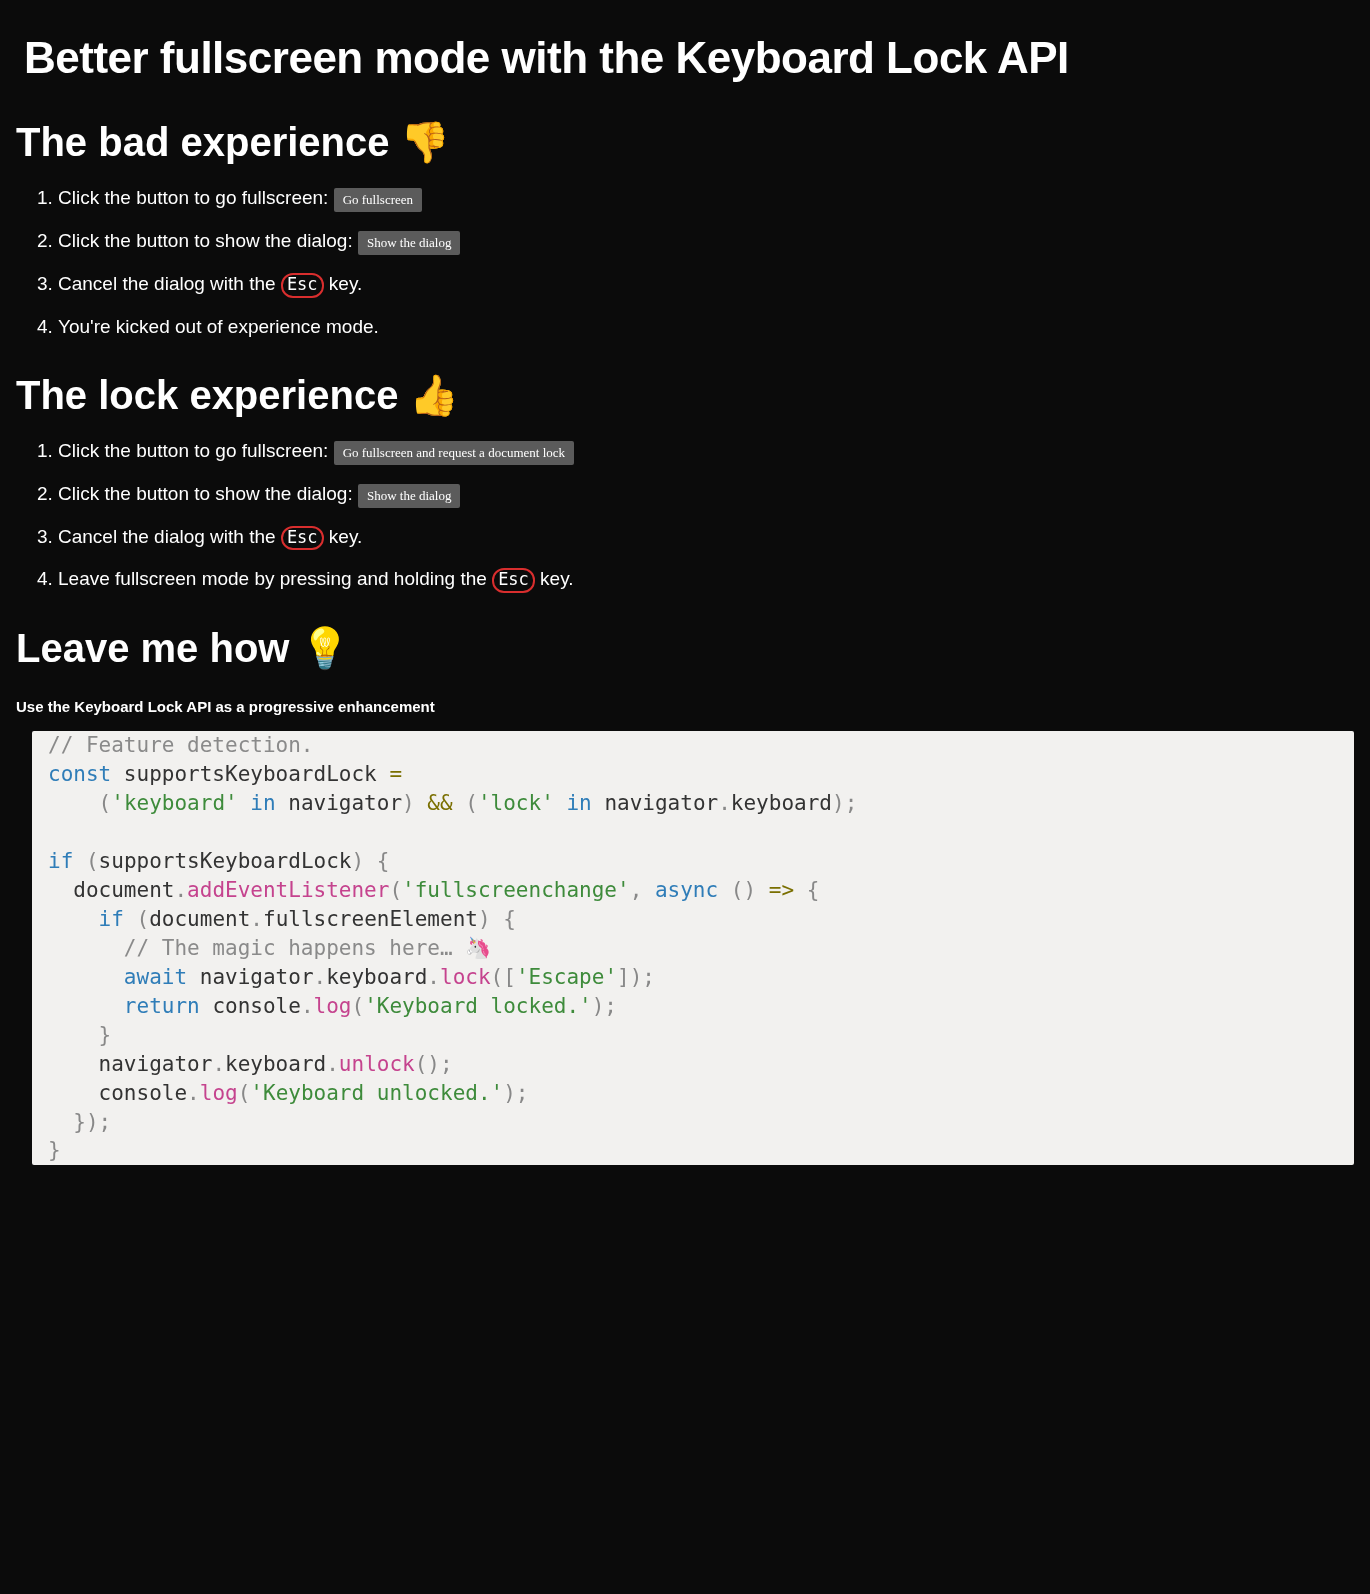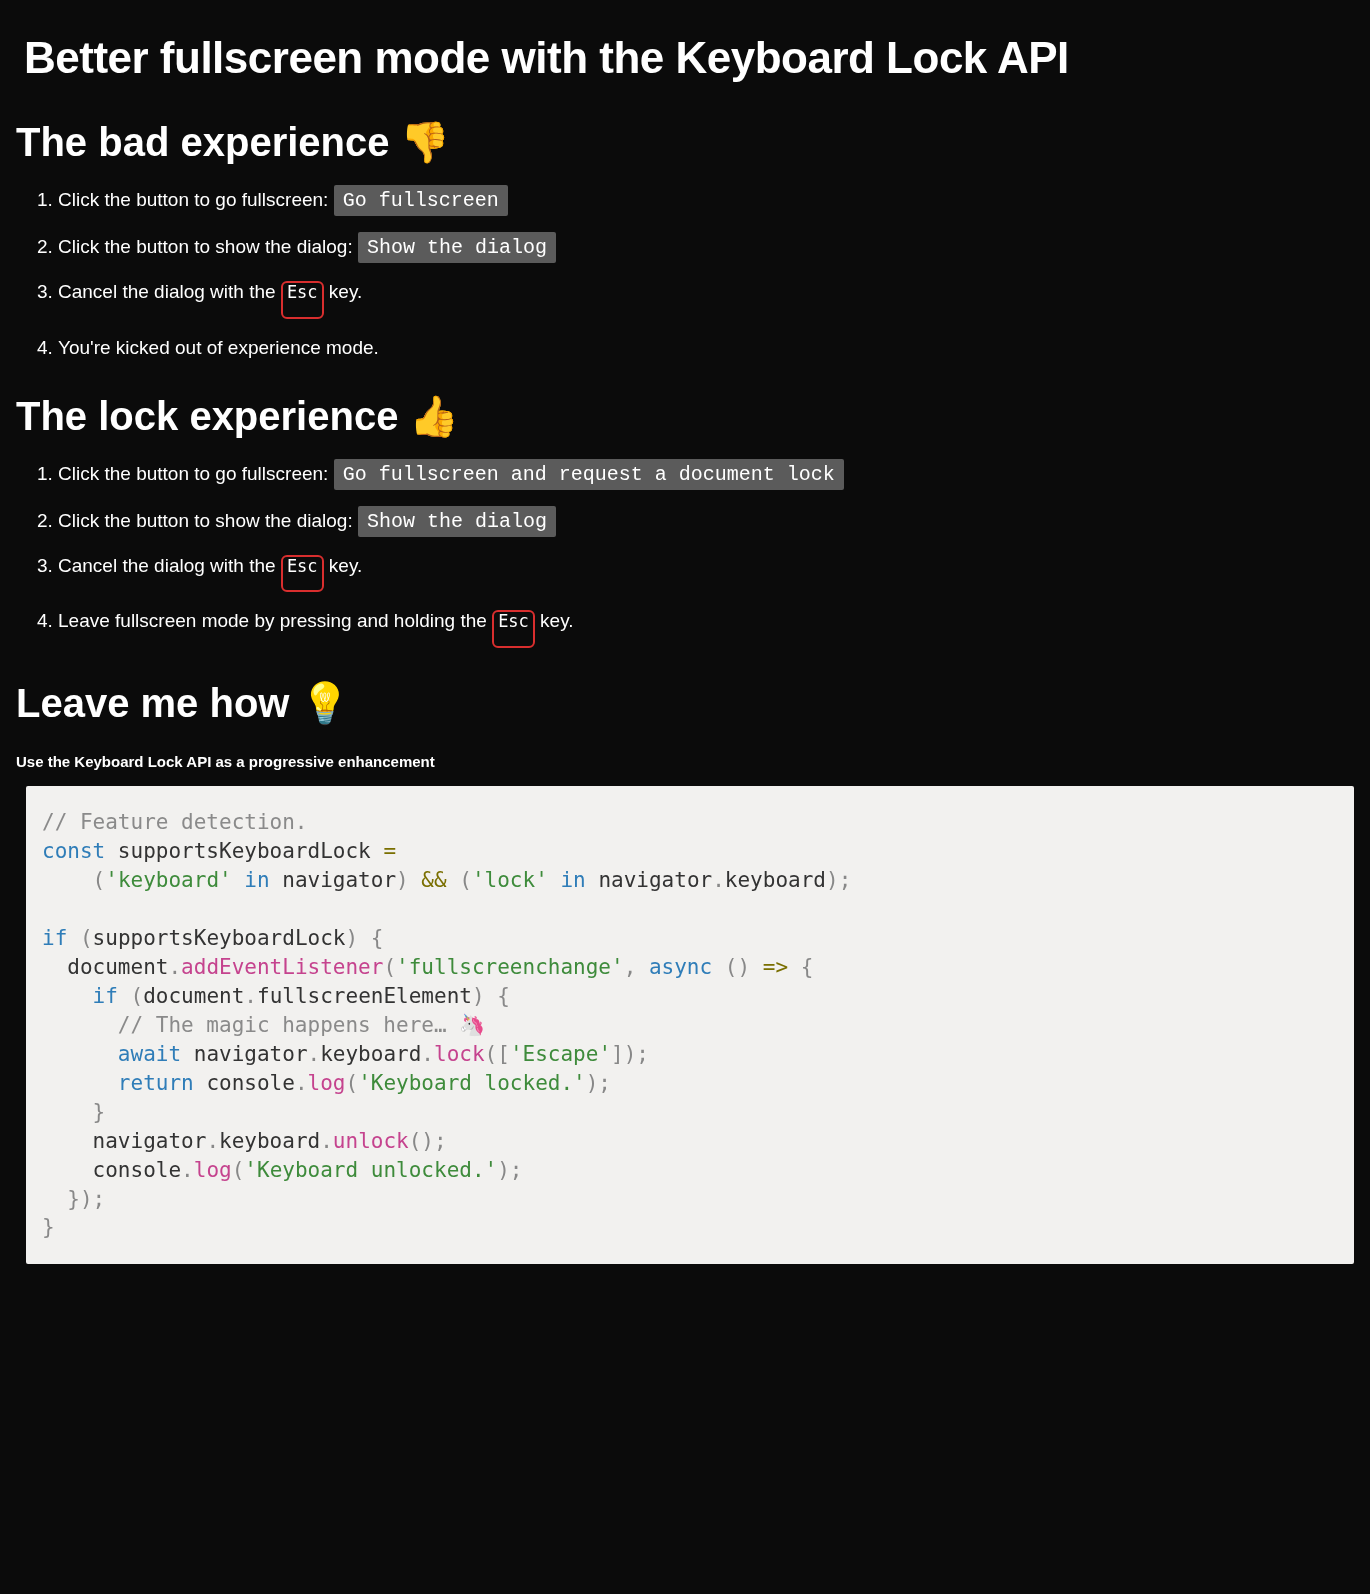--- a/index.html
+++ b/index.html
@@ -49,47 +49,47 @@
     padding-left:42px;
   }
   ol li{
     margin:16px 0;
     font-size:19px;
   }
   button.inline{
     background:var(--btn-bg);
     color:var(--btn-fg);
     border:none;
-    font-size:20px;
+    font-size:13px;
     padding:4px 9px;
     border-radius:2px;
-    font-family:Liberation Mono, monospace;
+    font-family:Liberation Serif, serif;
     cursor:pointer;
     vertical-align:baseline;
   }
   kbd{
     font-family:ui-monospace,SFMono-Regular,Menlo,Consolas,monospace;
     font-size:17px;
     border:2px solid var(--kbd-border);
-    border-radius:6px;
-    padding:0 4px 14px 4px;
+    border-radius:12px;
+    padding:0 4px 1px 4px;
     display:inline-block;
     line-height:1.15;
     color:#fff;
   }
   pre.codeblock{
     background:var(--code-bg);
     color:var(--code-fg);
     font-family:ui-monospace,SFMono-Regular,Menlo,Consolas,monospace;
     font-size:21px;
     line-height:1.38;
-    padding:22px 16px;
+    padding:0 16px;
     border-radius:2px;
     overflow:auto;
-    margin:8px 0 16px 10px;
+    margin:8px 0 16px 16px;
     white-space:pre;
   }
   .tok-comment{color:var(--c-comment);}
   .tok-kw{color:var(--c-keyword);}
   .tok-str{color:var(--c-string);}
   .tok-punct{color:var(--c-punct);}
   .tok-fn{color:var(--c-func);}
   .tok-op{color:var(--c-op);}
 </style>
 </head>

